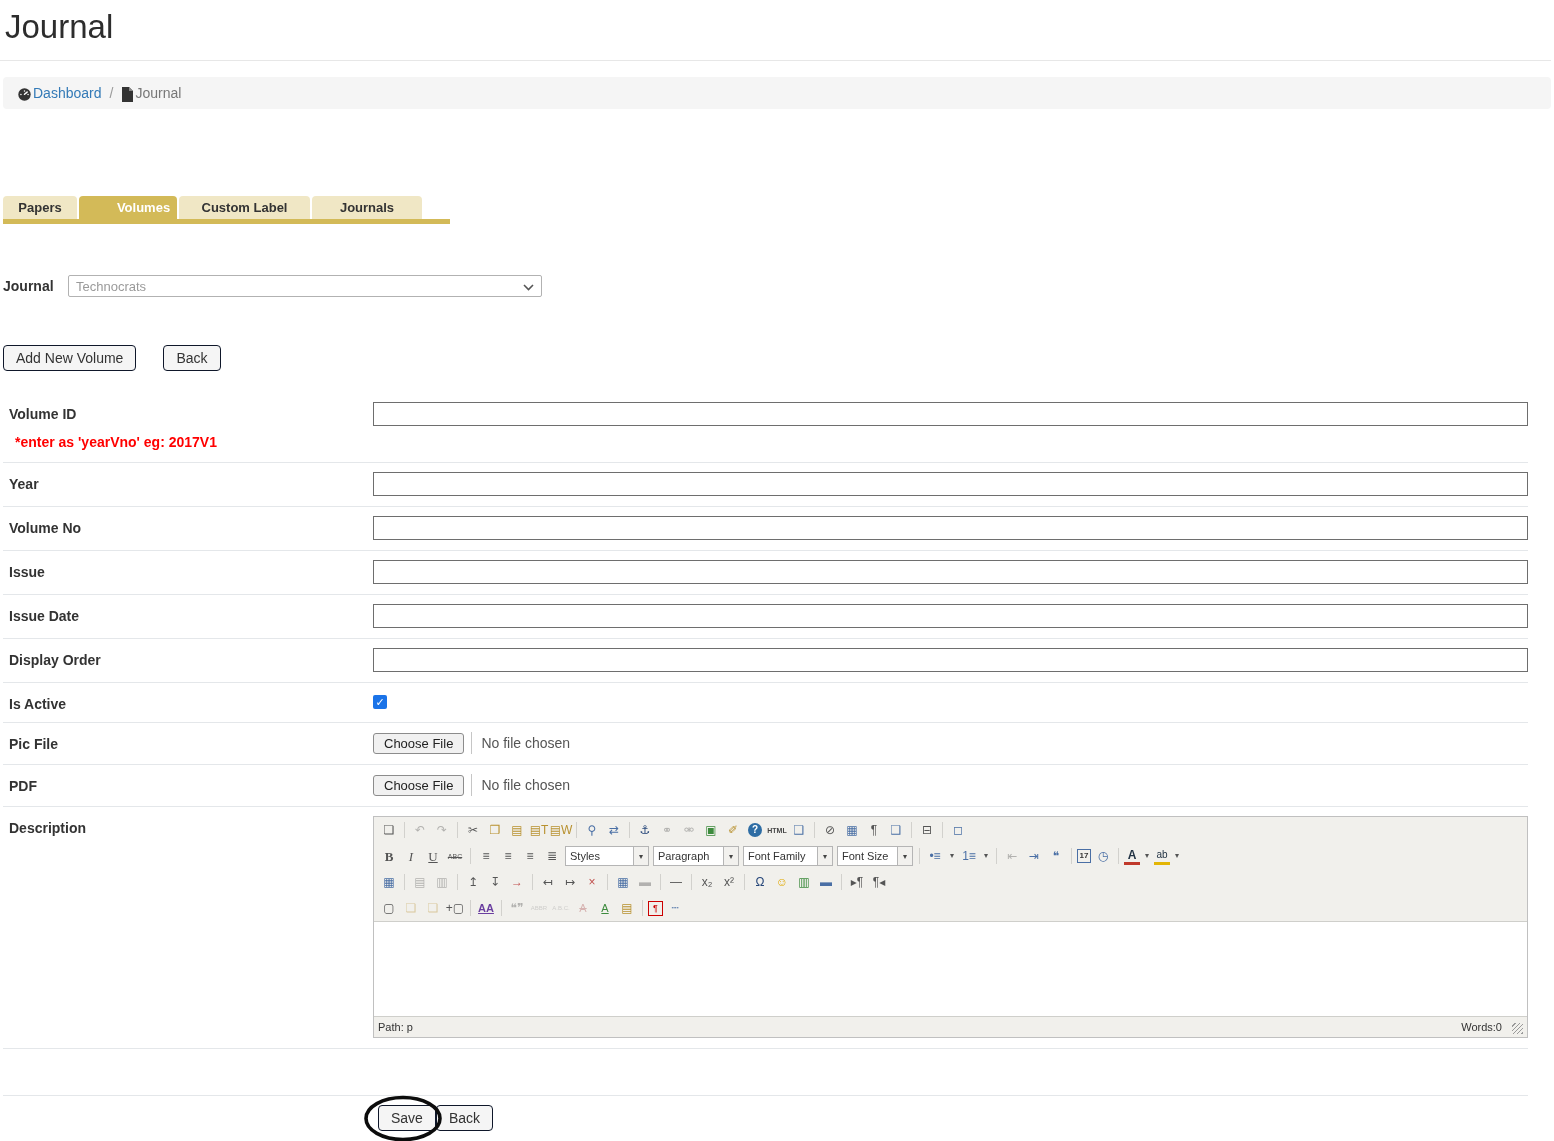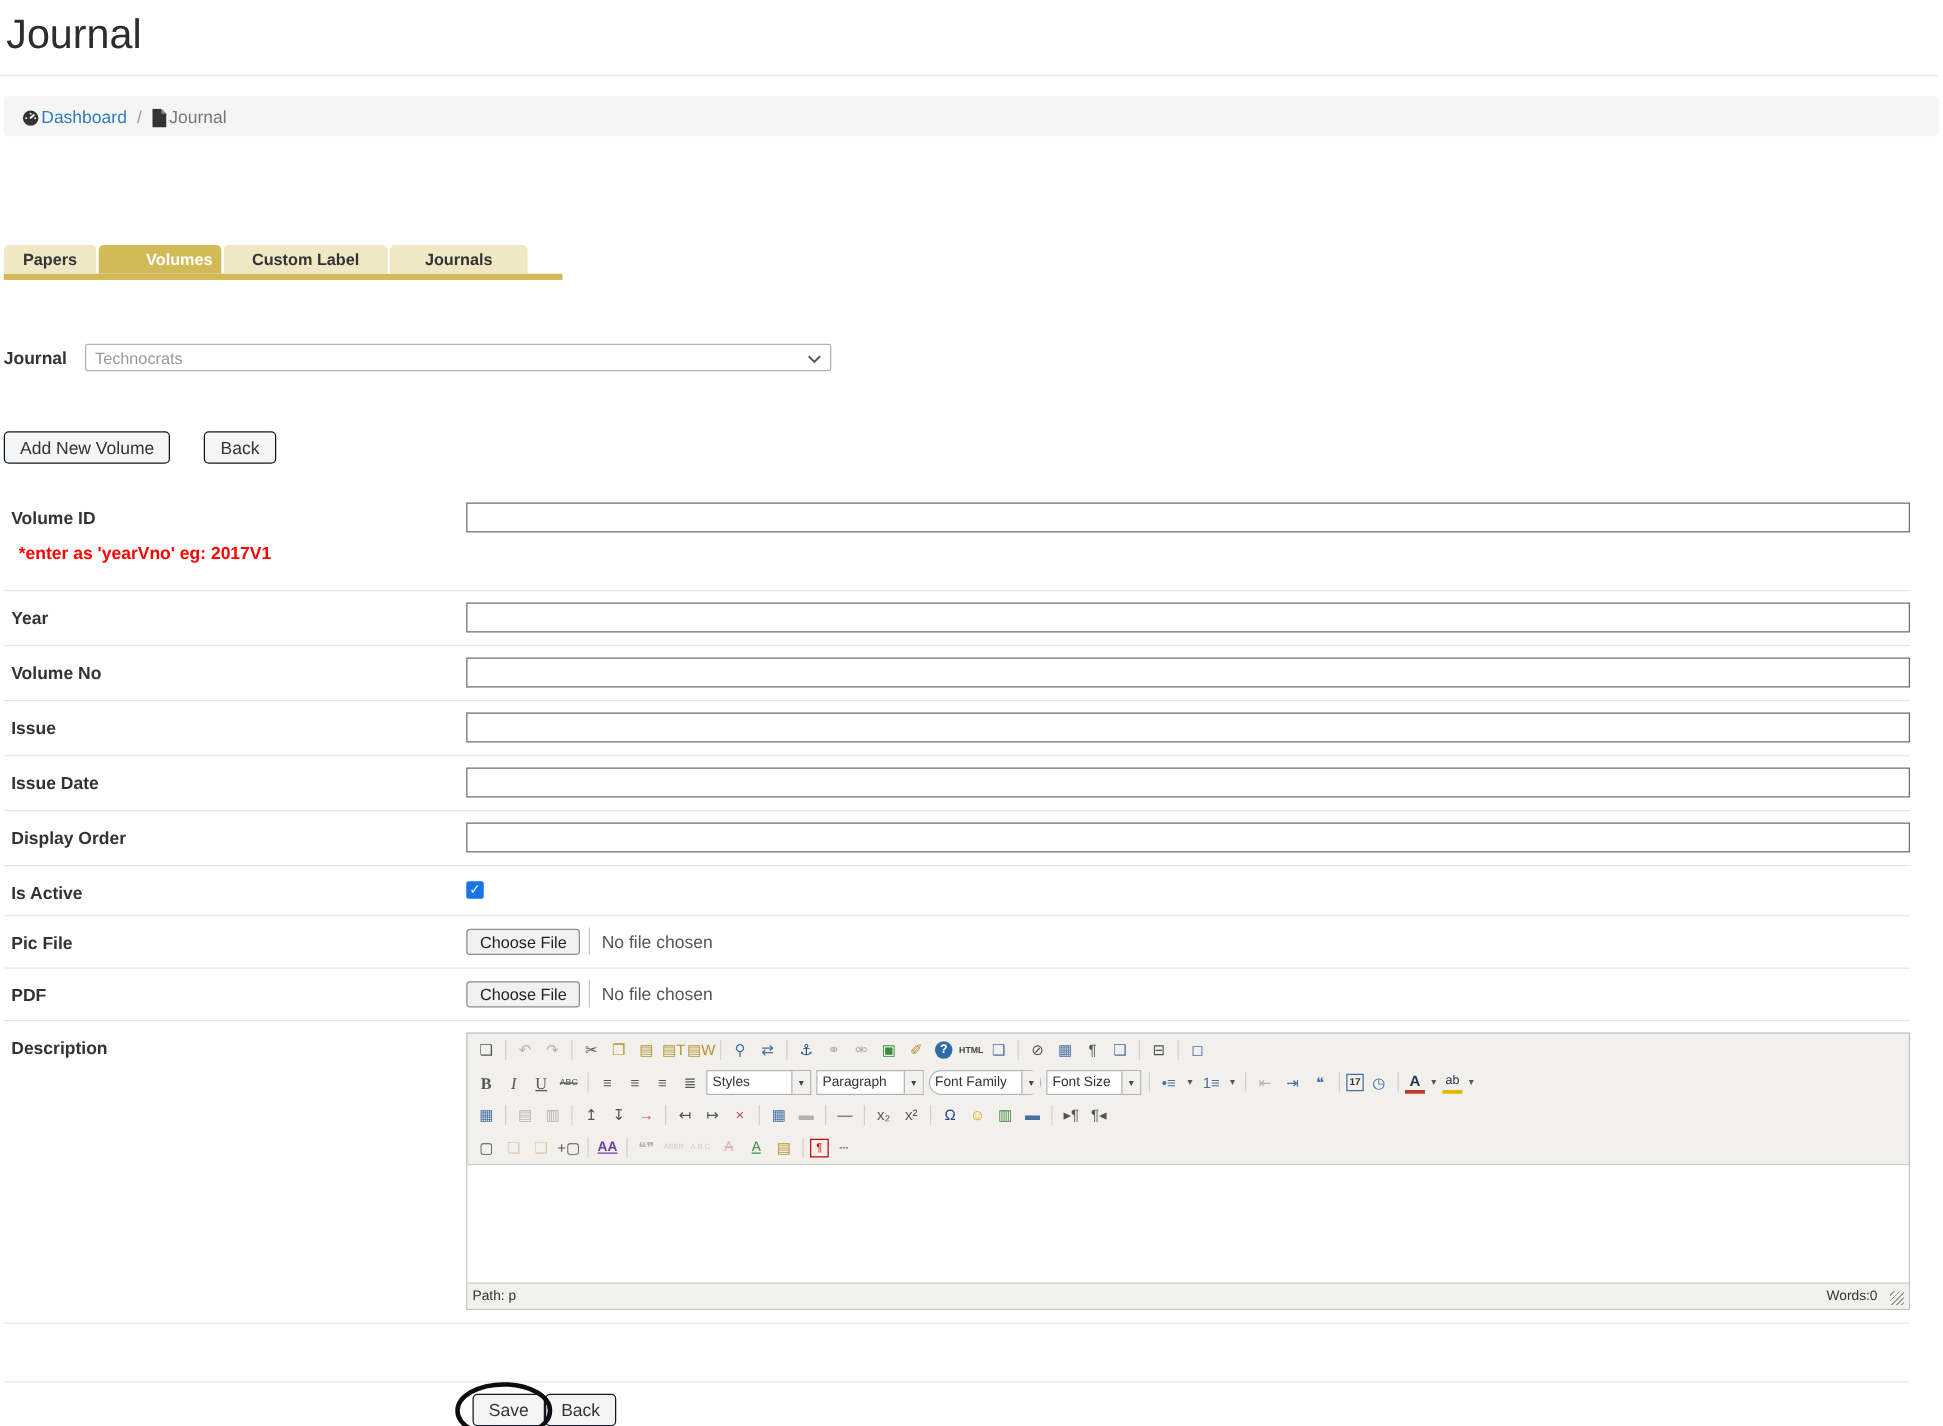--- a/index.html
+++ b/index.html
@@ -25,35 +25,35 @@
        background:var(--tab-inactive);color:#333;border-radius:4px 4px 0 0;margin-right:2px;cursor:pointer;}
   .tab.active{background:var(--tab-active);color:#fff;}
   .tab:nth-child(1){width:74px;}
   .tab:nth-child(2){width:98px;padding-left:31px;}
   .tab:nth-child(3){width:131px;}
   .tab:nth-child(4){width:110px;margin-right:0;}
   .tabs-strip{width:447px;height:5px;background:var(--tab-active);}
 
   .journal-row{display:flex;align-items:center;margin-top:51px;}
   .journal-row .jlabel{font-weight:bold;width:65px;}
-  .fake-select{width:597px;height:22px;border:1px solid #b2b2b2;border-radius:2px;background:#fff;
+  .fake-select{width:474px;height:22px;border:1px solid #b2b2b2;border-radius:2px;background:#fff;
                display:flex;align-items:center;justify-content:space-between;padding:0 7px;
                font-size:13px;color:#9a9a9a;cursor:default;}
 
   .top-actions{margin-top:48px;display:flex;gap:27px;}
   .btn{background:#f5f5f5;border:1px solid #0f172a;border-radius:4px;padding:4px 12px;
        font-size:14px;color:#333;font-family:inherit;cursor:pointer;}
 
   .form{margin-top:22px;}
   .frow{display:flex;align-items:flex-start;padding:9px 0 10px 0;border-bottom:1px solid #e4e7ea;}
   .flabel{width:370px;font-weight:bold;font-size:14px;padding:4px 0 0 6px;flex:none;}
   .ffield{flex:1;}
   input.txt{width:100%;height:24px;border:1px solid #6e6e6e;border-radius:0;background:#fff;
             font-family:inherit;font-size:14px;padding:0 5px;}
-  .note{color:var(--note-red);font-size:14px;margin:12px 0 12px 6px;}
+  .note{color:var(--note-red);font-size:14px;margin:12px 0 2px 6px;}
   .checkbox{width:14px;height:14px;background:var(--cb-blue);border-radius:2px;color:#fff;
             font-size:11px;line-height:14px;text-align:center;margin-top:3px;cursor:pointer;}
   .file-wrap{display:flex;align-items:center;}
   .file-btn{background:#f1f1f1;border:1px solid #8c8c8c;border-radius:3px;padding:2px 10px;
             font-size:13px;color:#222;font-family:inherit;cursor:pointer;}
   .file-div{width:1px;height:22px;background:#c6c6c6;margin:0 9px 0 7px;}
   .file-status{color:#555;font-size:14px;}
 
   
   .editor{border:1px solid #c0c0c0;background:#f1f0ec;}
@@ -268,21 +268,21 @@
                 <span class="tb-btn c-def">≡</span>
                 <span class="tb-btn c-def">≣</span>
                 <span class="tb-combo" style="width: 84px;">
                   <span class="tb-combo-label">Styles</span>
                   <span class="tb-combo-arrow">▾</span>
                 </span>
                 <span class="tb-combo" style="width: 86px;">
                   <span class="tb-combo-label">Paragraph</span>
                   <span class="tb-combo-arrow">▾</span>
                 </span>
-                <span class="tb-combo" style="width: 90px; border-radius: 10px;">
+                <span class="tb-combo" style="width: 90px;">
                   <span class="tb-combo-label">Font Family</span>
                   <span class="tb-combo-arrow">▾</span>
                 </span>
                 <span class="tb-combo" style="width: 76px;">
                   <span class="tb-combo-label">Font Size</span>
                   <span class="tb-combo-arrow">▾</span>
                 </span>
                 <span class="tb-sep"></span>
                 <span class="tb-btn c-blue">•≡</span>
                 <span class="tb-btn mini">▾</span>

